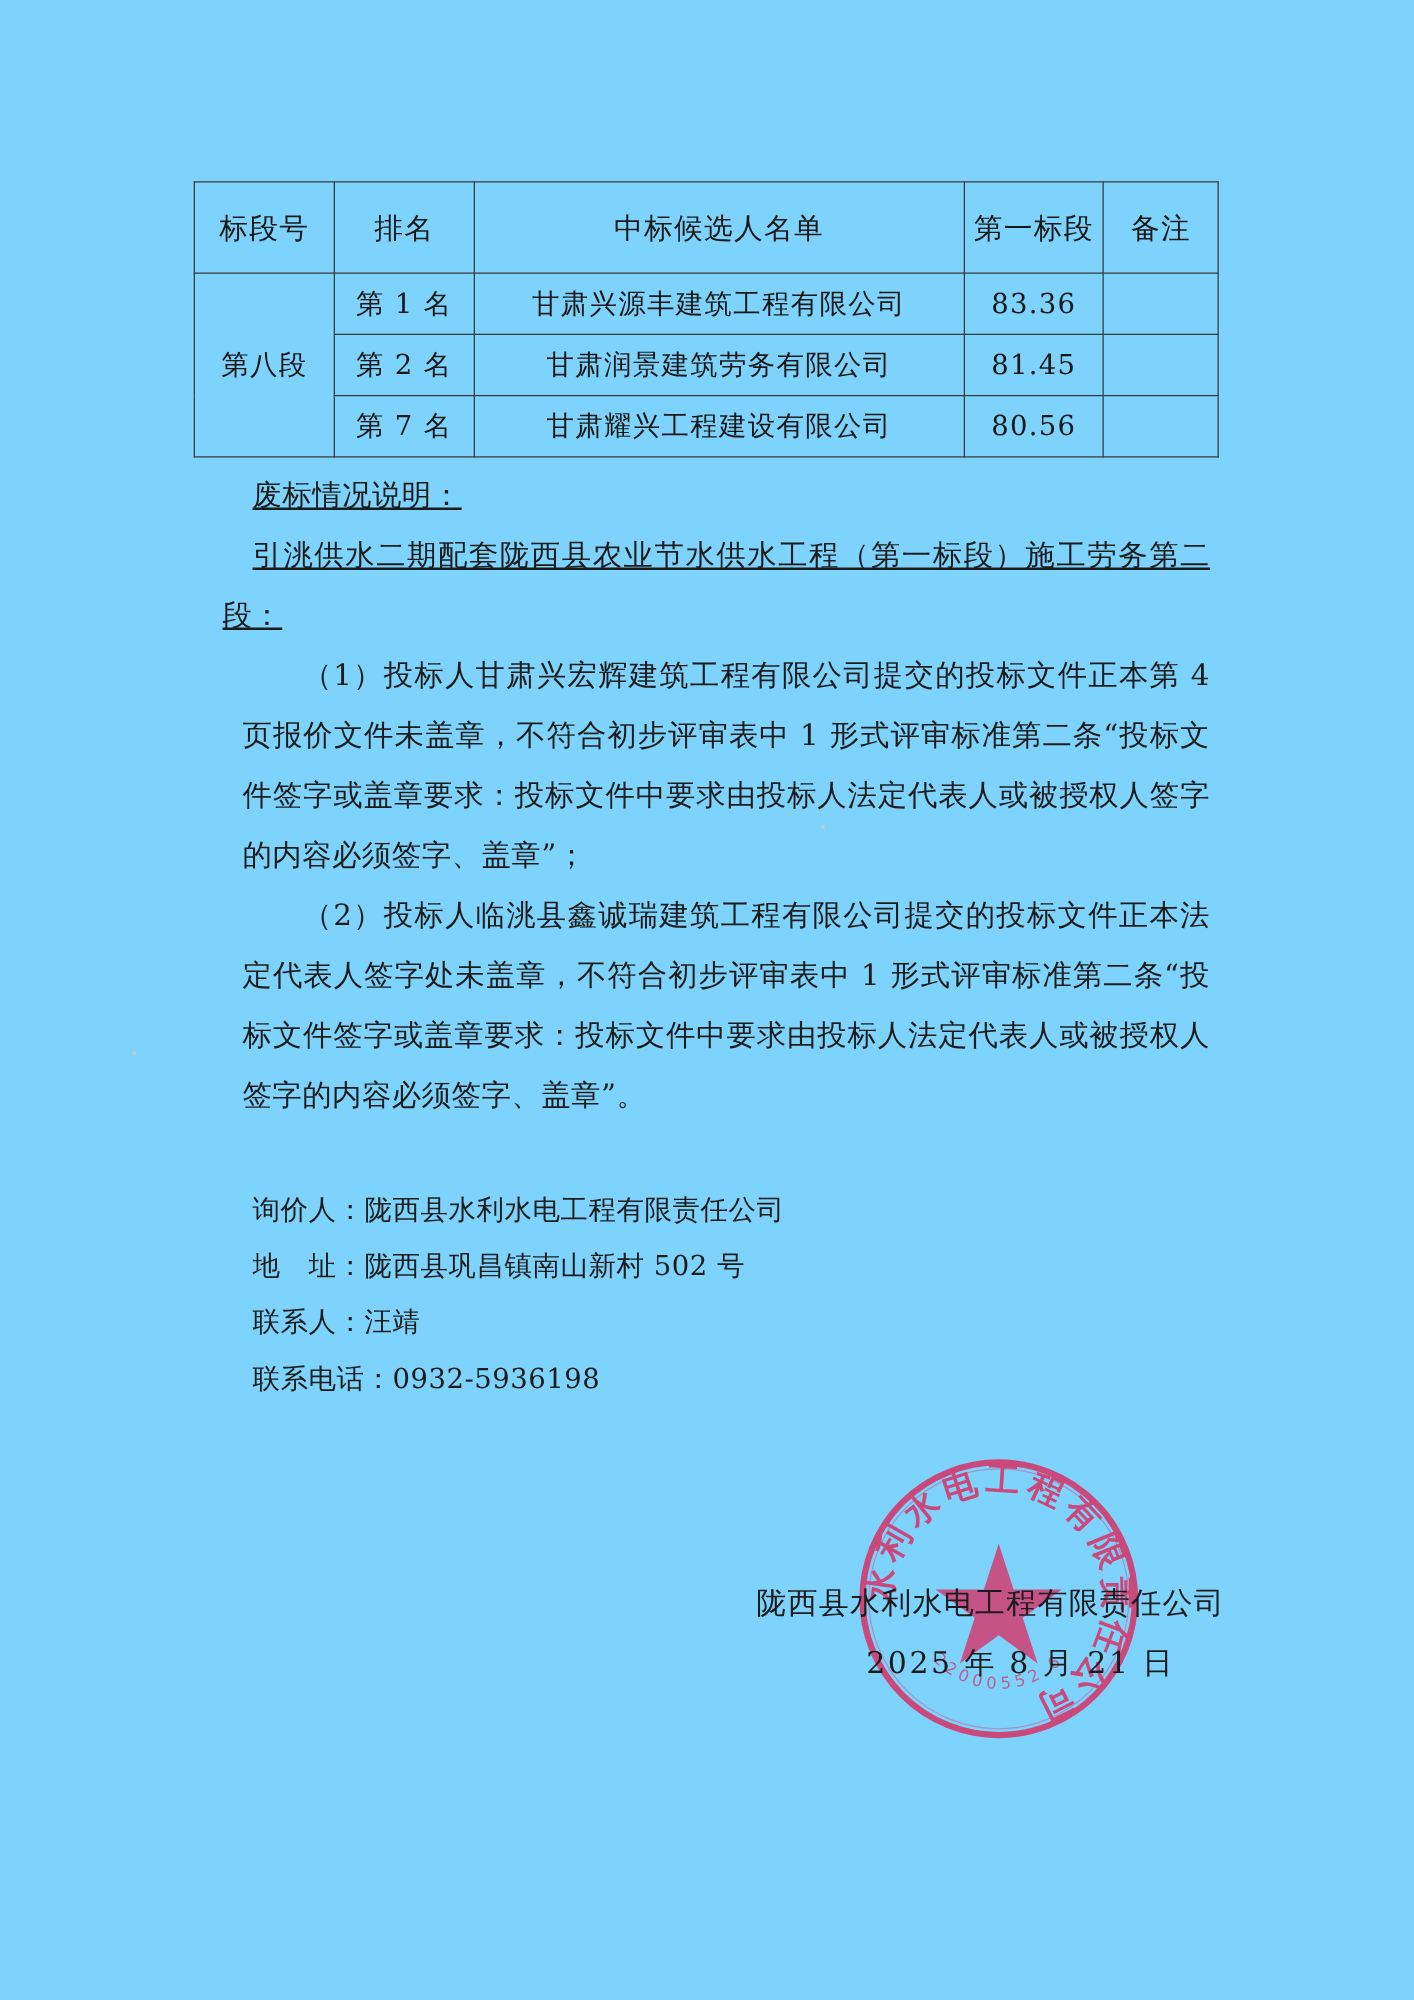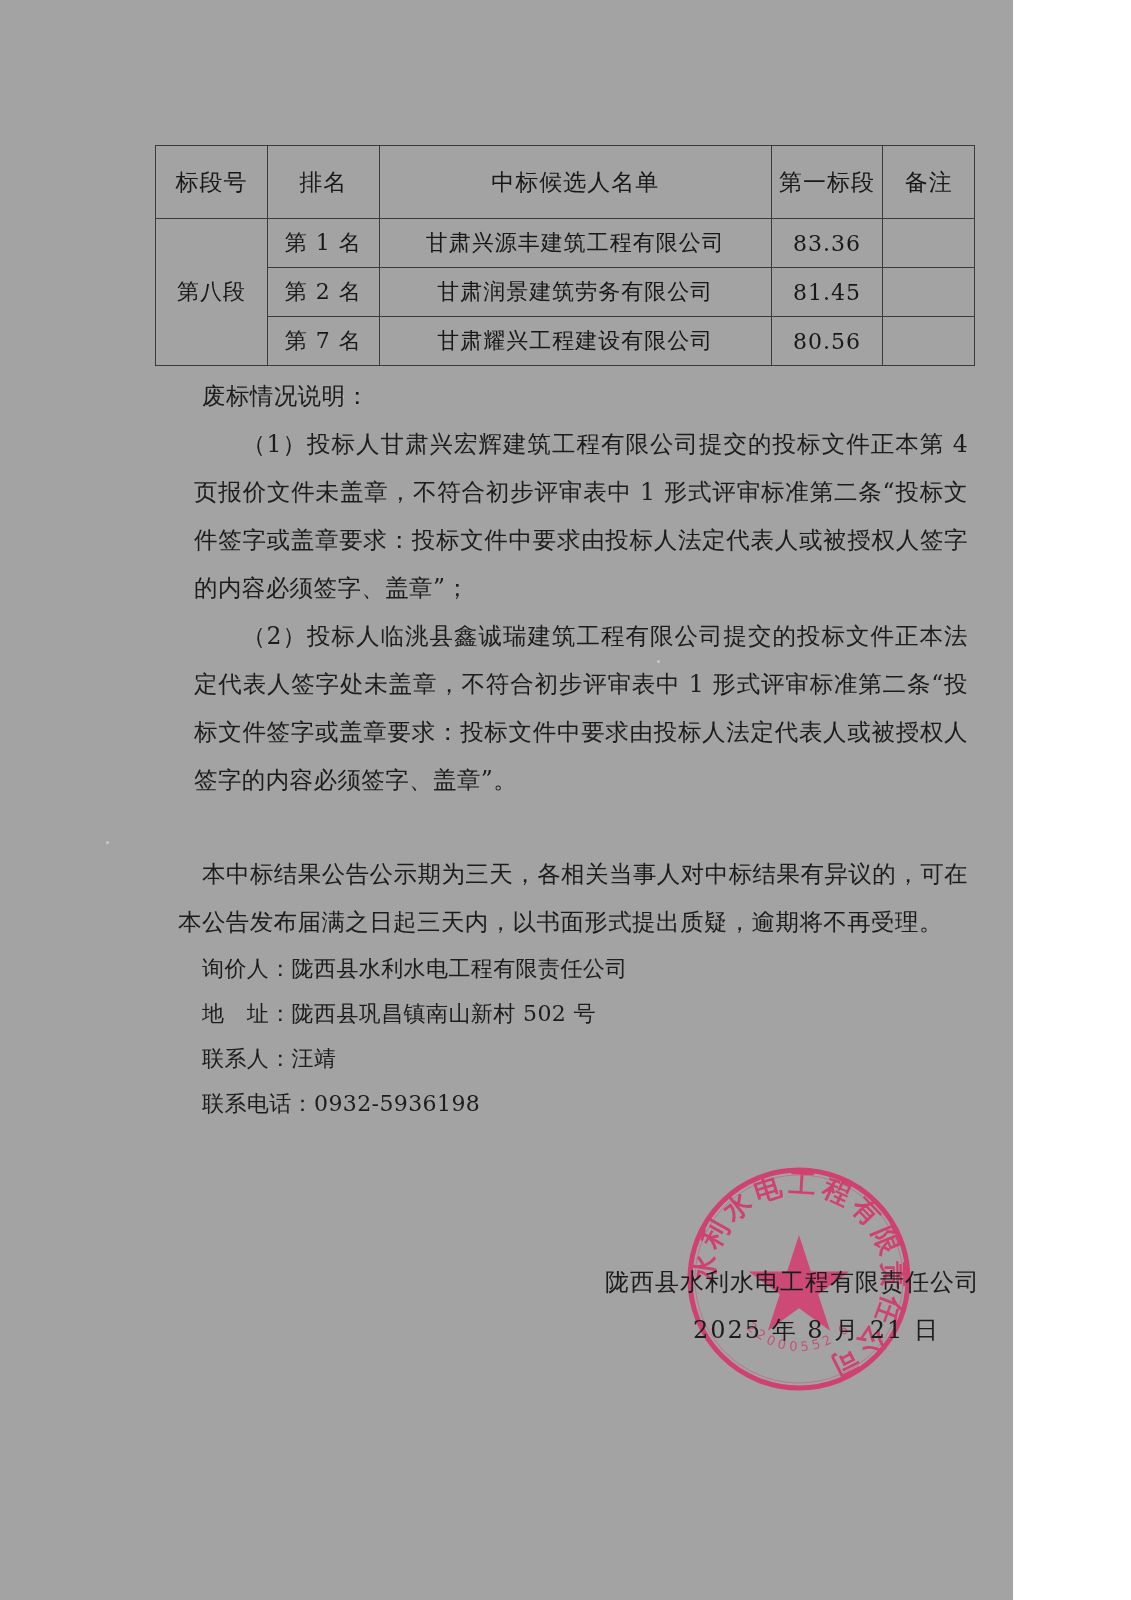--- a/index.html
+++ b/index.html
@@ -6,23 +6,23 @@
     margin: 0;
     padding: 0;
     background: #ffffff;
   }
   body {
     font-family: "DejaVu Serif", "Liberation Serif", serif;
     color: #1a1a1a;
   }
   #page {
     position: relative;
-    width: 1013px;
+    width: 1131px;
     height: 1600px;
-    background: #a3a3a3;
+    background: #7dd3fc;
     overflow: hidden;
   }
 
   
   .table-wrap {
     position: absolute;
     left: 155px;
     top: 145px;
     width: 820px;
   }
@@ -69,21 +69,21 @@
   .para {
     font-size: 23.5px;
     line-height: 48px;
     color: #1c1c1c;
     letter-spacing: 0.4px;
     text-align: justify;
     text-justify: inter-ideograph;
     margin: 0;
     font-family: "DejaVu Serif", "Liberation Serif", serif;
   }
-  .indent-1 { text-indent: 24px; }
+  .indent-1 { text-indent: 24px; text-decoration: underline; }
   .indent-2 { text-indent: 48px; margin-left: 16px; }
   .gap-block { height: 46px; }
 
   .contact-line {
     font-size: 22px;
     line-height: 45px;
     letter-spacing: 0.4px;
     text-indent: 24px;
     margin: 0;
     white-space: pre;
@@ -180,24 +180,24 @@
       </tbody>
     </table>
   </div>
 
   <div class="speck" style="left:341px; top:395px;"></div>
   <div class="speck" style="left:106px; top:841px;"></div>
   <div class="speck" style="left:657px; top:660px;"></div>
 
   <div class="doc-body">
     <p class="para indent-1">废标情况说明：</p>
+    <p class="para indent-1">引洮供水二期配套陇西县农业节水供水工程（第一标段）施工劳务第二段：</p>
     <p class="para indent-2">（1）投标人甘肃兴宏辉建筑工程有限公司提交的投标文件正本第 4 页报价文件未盖章，不符合初步评审表中 1 形式评审标准第二条“投标文件签字或盖章要求：投标文件中要求由投标人法定代表人或被授权人签字的内容必须签字、盖章”；</p>
     <p class="para indent-2">（2）投标人临洮县鑫诚瑞建筑工程有限公司提交的投标文件正本法定代表人签字处未盖章，不符合初步评审表中 1 形式评审标准第二条“投标文件签字或盖章要求：投标文件中要求由投标人法定代表人或被授权人签字的内容必须签字、盖章”。</p>
     <div class="gap-block"></div>
-    <p class="para indent-1">本中标结果公告公示期为三天，各相关当事人对中标结果有异议的，可在本公告发布届满之日起三天内，以书面形式提出质疑，逾期将不再受理。</p>
     <p class="contact-line">询价人：陇西县水利水电工程有限责任公司</p>
     <p class="contact-line">地　址：陇西县巩昌镇南山新村 502 号</p>
     <p class="contact-line">联系人：汪靖</p>
     <p class="contact-line">联系电话：0932-5936198</p>
   </div>
 
   <div class="seal">
     <svg viewBox="0 0 232 232" xmlns="http://www.w3.org/2000/svg">
       <defs>
         <path id="ringPath" d="M 116,116 m -86,0 a 86,86 0 1,1 172,0 a 86,86 0 1,1 -172,0"></path>

